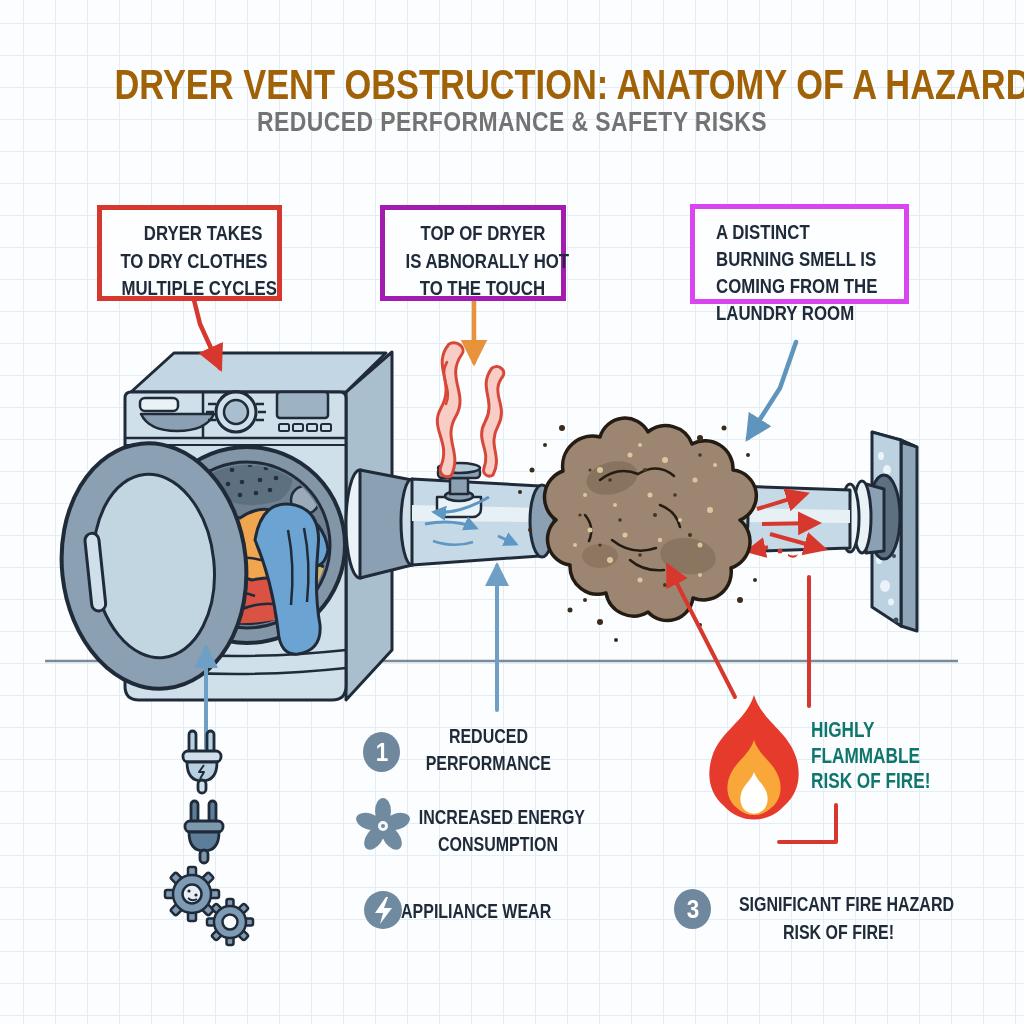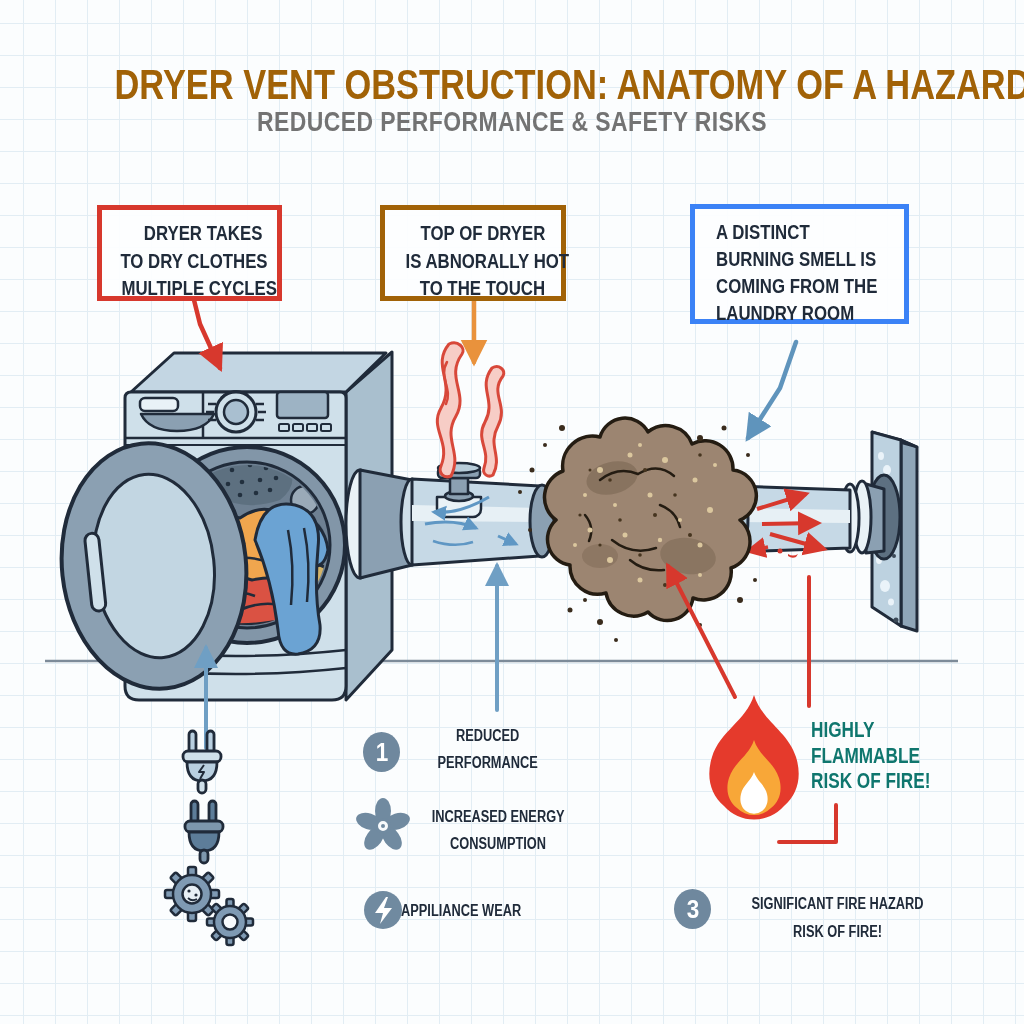--- a/index.html
+++ b/index.html
@@ -15,21 +15,21 @@
   }
   .abs{position:absolute;}
   .cond{display:inline-block;transform:scaleX(0.8);transform-origin:50% 50%;white-space:nowrap;}
   .cond-l{display:inline-block;transform:scaleX(0.8);transform-origin:0 50%;white-space:nowrap;}
   .title{top:60px;left:0;width:1024px;text-align:center;font-size:43px;font-weight:bold;color:#a16207;}
   .subtitle{top:107px;left:0;width:1024px;text-align:center;font-size:27px;font-weight:bold;color:#737373;}
   .callout{box-sizing:border-box;background:rgba(253,254,255,0.93);font-weight:bold;color:#202b3a;font-size:21px;line-height:27.5px;}
   .callout .ln{display:block;}
   .co-center{text-align:right;padding-top:9px;}
   .co-left{text-align:left;padding:9px 0 0 21px;line-height:27px;}
-  .fx-text{font-weight:bold;color:#202b3a;font-size:16px;line-height:26.5px;text-align:center;}
+  .fx-text{font-weight:bold;color:#202b3a;font-size:20px;line-height:26.5px;text-align:center;}
   .fx-left{text-align:left;}
   .badge{background:#6f889e;color:#ffffff;border-radius:50%;display:flex;align-items:center;justify-content:center;font-weight:bold;font-size:25px;}
   .warn-text{font-weight:bold;color:#0f766e;font-size:21.5px;line-height:25.5px;text-align:left;}
 </style>
 </head>
 <body>
 
 <svg class="abs" style="left:0;top:0;" width="1024" height="1024" viewBox="0 0 1024 1024">
   <defs>
     <marker id="mRed" markerWidth="7" markerHeight="7" refX="5" refY="3" orient="auto">
@@ -358,27 +358,27 @@
 
 <div class="abs title"><span class="cond">DRYER VENT OBSTRUCTION: ANATOMY OF A HAZARD</span></div>
 <div class="abs subtitle"><span class="cond" style="transform:scaleX(0.85);letter-spacing:0.5px;">REDUCED PERFORMANCE &amp; SAFETY RISKS</span></div>
 
 <div class="abs callout co-center" style="left:97px;top:205px;width:185px;height:96px;border:5px solid #d7382d;">
   <span class="ln"><span class="cond">DRYER TAKES</span></span>
   <span class="ln"><span class="cond">TO DRY CLOTHES</span></span>
   <span class="ln"><span class="cond">MULTIPLE CYCLES</span></span>
 </div>
 
-<div class="abs callout co-center" style="left:380px;top:205px;width:186px;height:96px;border:5px solid #a16207;">
+<div class="abs callout co-center" style="left:380px;top:205px;width:186px;height:96px;border:5px solid #a21caf;">
   <span class="ln"><span class="cond">TOP OF DRYER</span></span>
   <span class="ln"><span class="cond">IS ABNORALLY HOT</span></span>
   <span class="ln"><span class="cond">TO THE TOUCH</span></span>
 </div>
 
-<div class="abs callout co-left" style="left:690px;top:204px;width:219px;height:120px;border:5px solid #3b82f6;">
+<div class="abs callout co-left" style="left:690px;top:204px;width:219px;height:100px;border:5px solid #d946ef;">
   <span class="ln"><span class="cond-l">A DISTINCT</span></span>
   <span class="ln"><span class="cond-l">BURNING SMELL IS</span></span>
   <span class="ln"><span class="cond-l">COMING FROM THE</span></span>
   <span class="ln"><span class="cond-l">LAUNDRY ROOM</span></span>
 </div>
 
 <div class="abs badge" style="left:363px;top:732px;width:37px;height:40px;">
   <span class="cond" style="transform:scaleX(0.9);">1</span>
 </div>
 <div class="abs fx-text" style="left:398px;top:723px;width:180px;">

